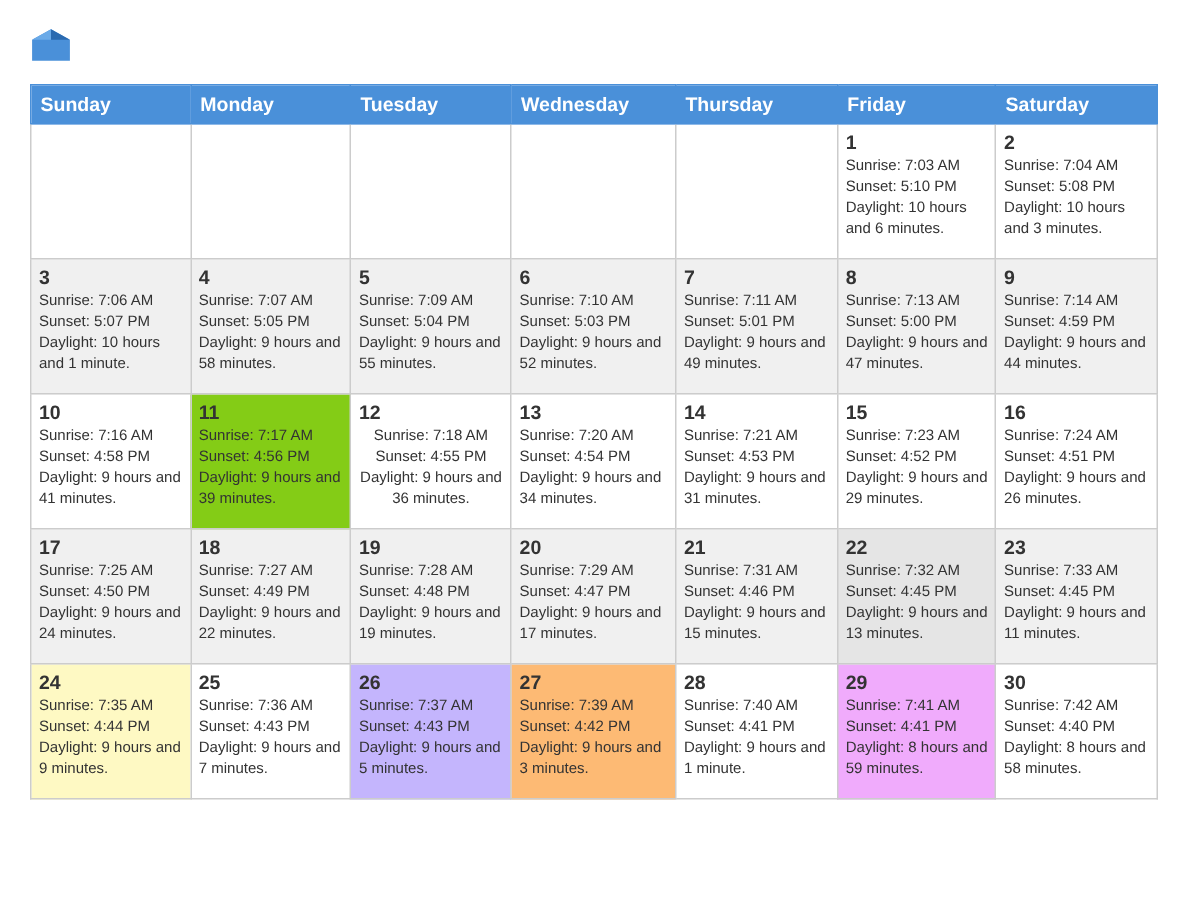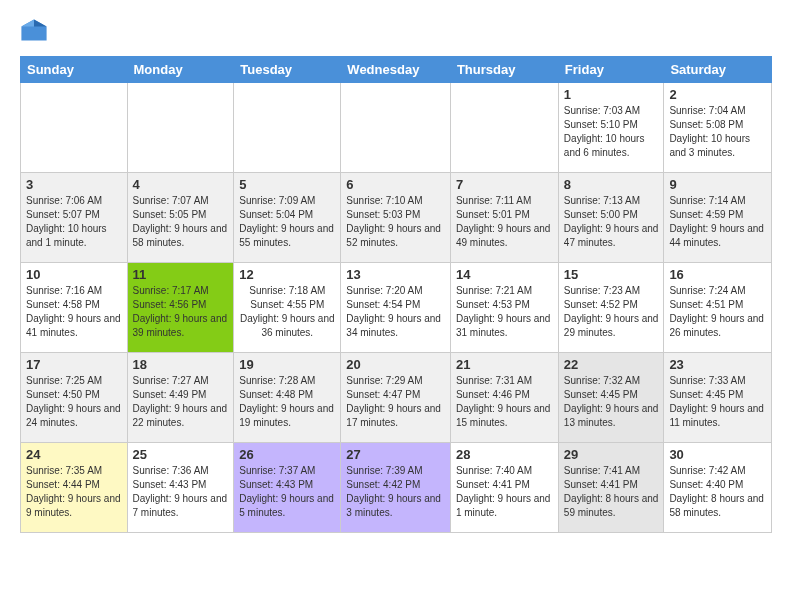--- a/index.html
+++ b/index.html
@@ -223,33 +223,33 @@
             <div class="day-info" style="white-space: pre-line;">Sunrise: 7:36 AM
 Sunset: 4:43 PM
 Daylight: 9 hours and 7 minutes.</div>
           </td>
           <td style="background-color: #c4b5fd;">
             <span class="day-num">26</span>
             <div class="day-info" style="white-space: pre-line;">Sunrise: 7:37 AM
 Sunset: 4:43 PM
 Daylight: 9 hours and 5 minutes.</div>
           </td>
-          <td style="background-color: #c4b5fd;">
+          <td style="background-color: #fdba74;">
             <span class="day-num">27</span>
             <div class="day-info" style="white-space: pre-line;">Sunrise: 7:39 AM
 Sunset: 4:42 PM
 Daylight: 9 hours and 3 minutes.</div>
           </td>
           <td style="background-color: rgb(255, 255, 255);">
             <span class="day-num">28</span>
             <div class="day-info" style="white-space: pre-line;">Sunrise: 7:40 AM
 Sunset: 4:41 PM
 Daylight: 9 hours and 1 minute.</div>
           </td>
-          <td style="background-color: #e5e5e5; margin-left: 28px;">
+          <td style="background-color: #f0abfc; margin-left: 28px;">
             <span class="day-num">29</span>
             <div class="day-info" style="white-space: pre-line;">Sunrise: 7:41 AM
 Sunset: 4:41 PM
 Daylight: 8 hours and 59 minutes.</div>
           </td>
           <td style="background-color: rgb(255, 255, 255);">
             <span class="day-num">30</span>
             <div class="day-info" style="white-space: pre-line;">Sunrise: 7:42 AM
 Sunset: 4:40 PM
 Daylight: 8 hours and 58 minutes.</div>

